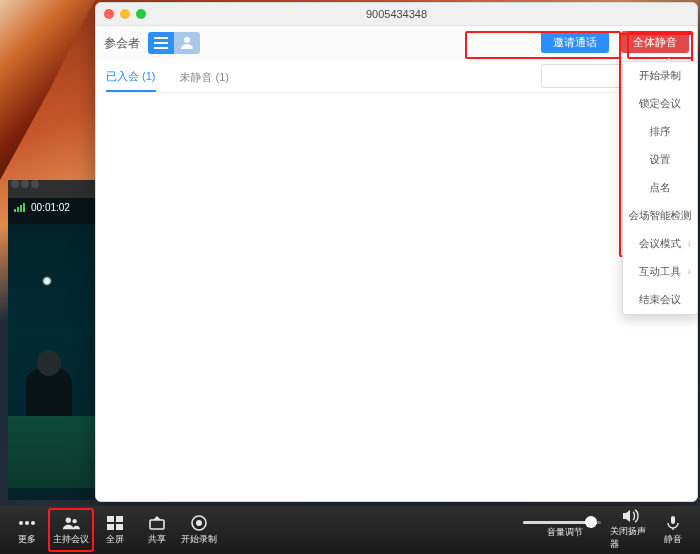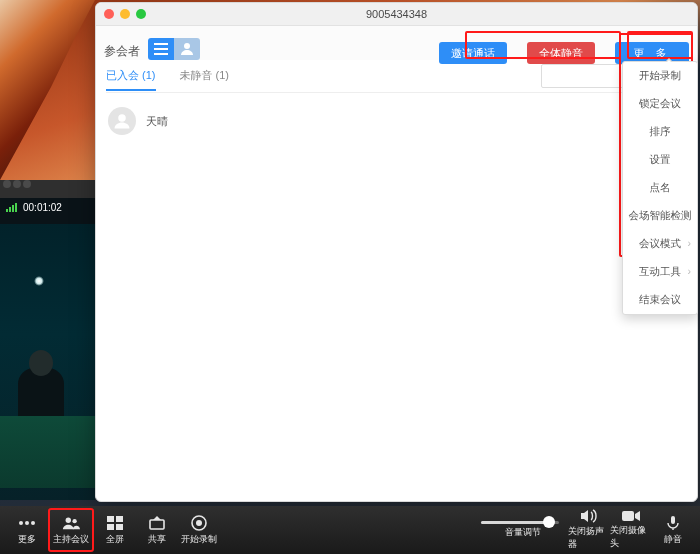--- a/index.html
+++ b/index.html
@@ -1,54 +1,54 @@
 <!DOCTYPE html>
 <html><head>
 <meta charset="utf-8">
 <style>
   html,body{margin:0;padding:0;width:700px;height:554px;font-family:-apple-system,"Helvetica Neue",Arial,sans-serif;overflow:hidden}
   .stage{position:relative;width:700px;height:554px;background:#1a1b1e}
   .desktop{position:absolute;inset:0;background:linear-gradient(160deg,#8c2f0f 0%,#c7572b 18%,#e08a4f 28%,#1d2a3a 40%,#2a2f36 100%)}
   .peak{position:absolute;left:0;top:0;width:95px;height:180px;background:linear-gradient(135deg,#e9c7a3 0%,#d06a2d 25%,#7a200a 55%,#0e0e0e 100%);clip-path:polygon(0 0,100% 0,78% 22%,54% 48%,0 100%)}
-  .videoBox{position:absolute;left:0;top:180px;width:95px;height:320px;background:#0a1318}
+  .videoBox{position:absolute;left:8px;top:180px;width:95px;height:320px;background:#0a1318}
   .vbHeader{position:absolute;left:0;top:0;right:0;height:18px;background:#2f2f2f}
   .tl{display:flex;align-items:center;gap:2px;margin-left:3px}
   .dotty{width:8px;height:8px;border-radius:50%;background:#4a4a4a}
   .sigtime{position:absolute;top:22px;left:6px;display:flex;align-items:center;gap:6px}
   .sig{display:flex;align-items:flex-end;gap:1px}
   .sig span{width:2px;background:#49d24e}
   .sig span:nth-child(1){height:3px}.sig span:nth-child(2){height:5px}.sig span:nth-child(3){height:7px}.sig span:nth-child(4){height:9px}
   .timer{color:#fff;font-size:10px}
   .scene{position:absolute;top:44px;left:0;right:0;bottom:0;background:linear-gradient(180deg,#02222a 0%,#022b34 40%,#062128 100%)}
   .lamp{position:absolute;top:52px;left:34px;width:10px;height:10px;border-radius:50%;background:radial-gradient(circle,#fff 0%,#cfe9ea 40%,transparent 70%)}
   .table{position:absolute;bottom:12px;left:0;right:0;height:72px;background:linear-gradient(180deg,#0e4a39 0%,#0b3a2e 100%)}
   .person{position:absolute;bottom:56px;left:18px;width:46px;height:76px;background:#0a1316;border-radius:16px 16px 4px 4px}
   .head{position:absolute;top:-18px;left:50%;transform:translateX(-50%);width:24px;height:26px;background:#222c2c;border-radius:50%}
   .panel{position:absolute;left:95px;top:2px;width:601px;height:498px;background:#ffffff;border-radius:6px;border:1px solid #d9d9d9;box-shadow:0 8px 24px rgba(0,0,0,.35);overflow:visible}
   .titlebar{height:22px;background:#f0f0f0;border-bottom:1px solid #e2e2e2;display:flex;align-items:center;position:relative;border-radius:6px 6px 0 0}
   .tldots{display:flex;gap:6px;margin-left:8px}
   .td{width:10px;height:10px;border-radius:50%}
   .t-red{background:#ff5f57}.t-yel{background:#febc2e}.t-grn{background:#28c840}
   .title{position:absolute;left:50%;transform:translateX(-50%);font-size:11px;color:#4a4a4a}
-  .toolbar{height:34px;background:#fbfbfb;display:flex;align-items:flex-end;padding:0 8px;position:relative}
+  .toolbar{height:34px;background:#fbfbfb;display:flex;align-items:center;padding:0 8px;position:relative}
   .plabel{font-size:12px;color:#555;margin-right:8px}
   .viewToggle{display:flex;border-radius:3px;overflow:hidden}
   .vt{width:26px;height:22px;display:flex;align-items:center;justify-content:center}
   .vt-sel{background:#2e8ef7;color:#fff}
   .vt-off{background:#a9c7e6;color:#fff}
-  .rightBtns{position:absolute;right:8px;top:16px;display:flex;gap:20px;align-items:center}
+  .rightBtns{position:absolute;right:8px;top:5px;display:flex;gap:12px;align-items:center}
   .btn{height:22px;padding:0 12px;border-radius:3px;font-size:11px;color:#fff;display:flex;align-items:center;justify-content:center;cursor:pointer}
   .b-blue{background:#2e8ef7}
   .b-red{background:#e14a4a}
   .b-more{background:#2e8ef7;min-width:50px;letter-spacing:4px}
   .hl{position:absolute;border:2px solid #ff1a1a;border-radius:2px;pointer-events:none}
   .hl1{right:76px;top:5px;width:152px;height:24px}
   .hl2{right:4px;top:5px;width:62px;height:24px}
   .content{position:relative;padding:8px 10px 0 10px}
-  .tabs{display:flex;gap:24px;border-bottom:1px solid #eee;height:24px;align-items:flex-start}
+  .tabs{display:flex;gap:24px;border-bottom:1px solid #eee;height:24px;align-items:center}
   .tab{font-size:11px;color:#888;padding-bottom:6px;cursor:pointer}
   .tab.active{color:#2e8ef7;border-bottom:2px solid #2e8ef7}
   .search{position:absolute;right:10px;top:4px;width:140px;height:20px;border:1px solid #ddd;background:#fff;border-radius:2px}
   .plist{margin-top:10px}
   .prow{display:flex;align-items:center;gap:10px;padding:4px 2px}
   .avatar{width:28px;height:28px;border-radius:50%;background:#e4e4e4;display:flex;align-items:center;justify-content:center}
   .avatar svg{width:18px;height:18px;fill:#fff}
   .pname{font-size:11px;color:#555}
   .dropdown{position:absolute;right:-1px;top:58px;width:74px;background:#fff;border:1px solid #dcdcdc;border-radius:3px;box-shadow:0 4px 12px rgba(0,0,0,.18);z-index:5}
   .dropdown::before{content:"";position:absolute;top:-8px;right:24px;border:4px solid transparent;border-bottom-color:#dcdcdc}
@@ -124,43 +124,31 @@
         <div class="vt vt-off">
           <svg width="14" height="14" viewBox="0 0 14 14">
               <circle cx="7" cy="4" r="3" fill="#fff"></circle>
               <path d="M1 13c0-3 3-5 6-5s6 2 6 5z" fill="#fff"></path>
             </svg>
         </div>
       </div>
       <div class="rightBtns">
         <div class="btn b-blue">邀请通话</div>
         <div class="btn b-red">全体静音</div>
-        <div class="btn b-more">更 多</div>
       </div>
       <div class="hl hl1"></div>
       <div class="hl hl2"></div>
     </div>
 
     <div class="content">
       <div class="tabs">
         <div class="tab active">已入会 (1)</div>
         <div class="tab">未静音 (1)</div>
       </div>
       <input class="search" style="">
-      <div class="plist">
-        <div class="prow">
-          <div class="avatar">
-            <svg viewBox="0 0 24 24">
-                <circle cx="12" cy="8" r="5"></circle>
-                <path d="M2 22c0-5 5-8 10-8s10 3 10 8z"></path>
-              </svg>
-          </div>
-          <div class="pname">天晴</div>
-        </div>
-      </div>
     </div>
 
     <div class="dropdown">
       <div class="ditem">开始录制</div>
       <div class="ditem">锁定会议</div>
       <div class="ditem">排序</div>
       <div class="ditem">设置</div>
       <div class="ditem">点名</div>
       <div class="ditem">会场智能检测</div>
       <div class="ditem chev">会议模式</div>
@@ -235,29 +223,20 @@
     <div class="bitem">
       <div class="ic">
           <svg width="18" height="14" viewBox="0 0 18 14">
             <path d="M1 4h3l4-3v12l-4-3H1z"></path>
             <path d="M11 3c2 1 2 7 0 8M13 1c4 2 4 10 0 12" fill="none" stroke="#e6e6e6" stroke-width="1.4"></path>
           </svg>
         </div>
       <span>关闭扬声器</span>
     </div>
     <div class="bitem">
-      <div class="ic">
-          <svg width="18" height="12" viewBox="0 0 18 12">
-            <rect x="0" y="1" width="12" height="10" rx="2"></rect>
-            <path d="M13 4l5-3v10l-5-3z"></path>
-          </svg>
-        </div>
-      <span>关闭摄像头</span>
-    </div>
-    <div class="bitem">
       <div class="ic" style="flex-direction:column">
           <svg width="12" height="14" viewBox="0 0 12 14">
             <rect x="4" y="0" width="4" height="8" rx="2"></rect>
             <path d="M1 7a5 5 0 0010 0M6 12v2" fill="none" stroke="#e6e6e6" stroke-width="1.4"></path>
           </svg>
         </div>
       <span>静音</span>
     </div>
   </div>
 </div>

